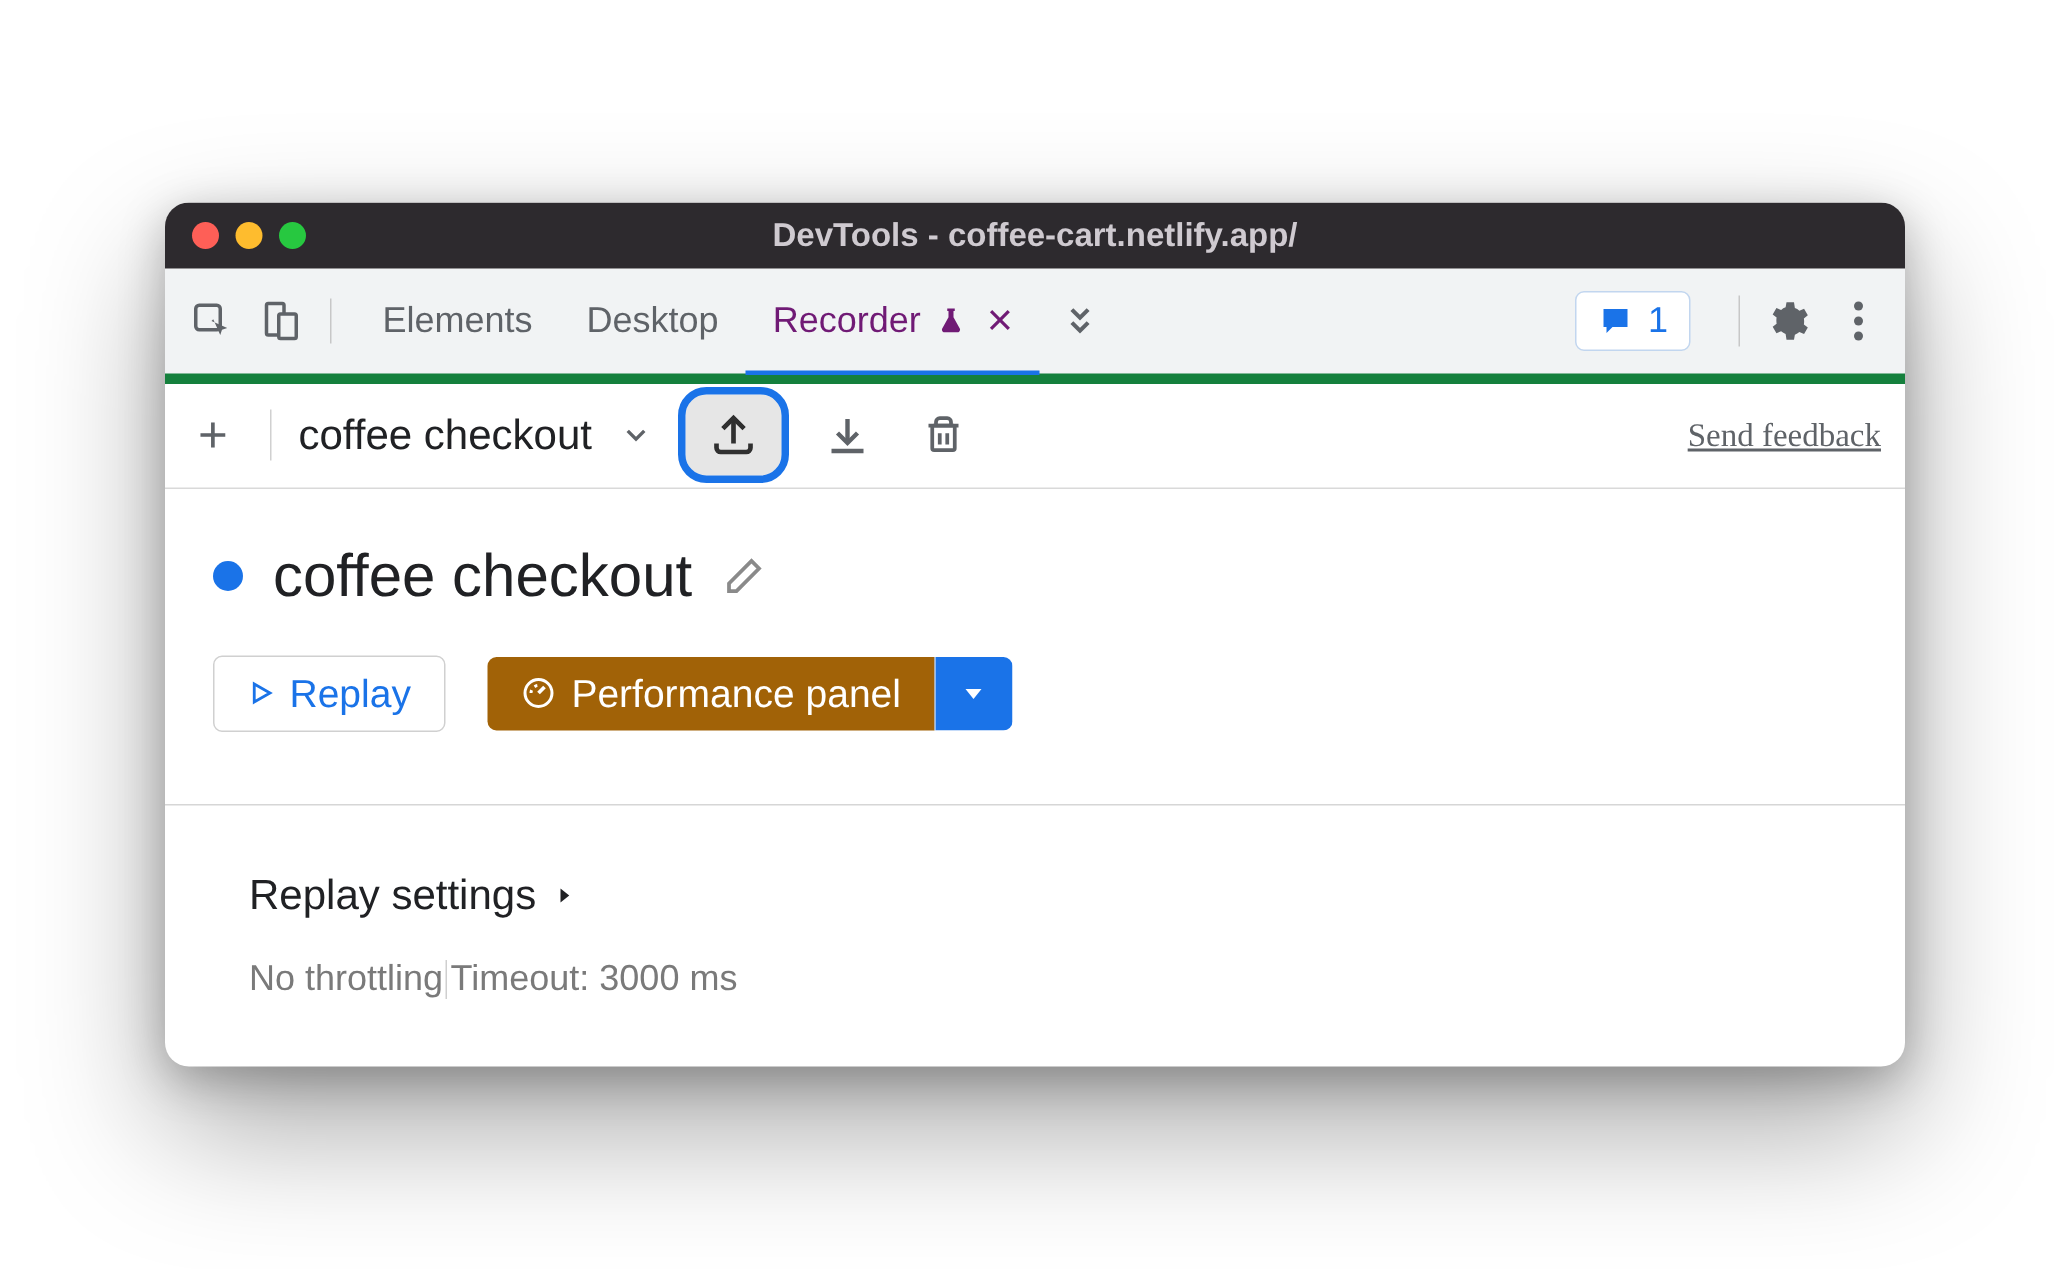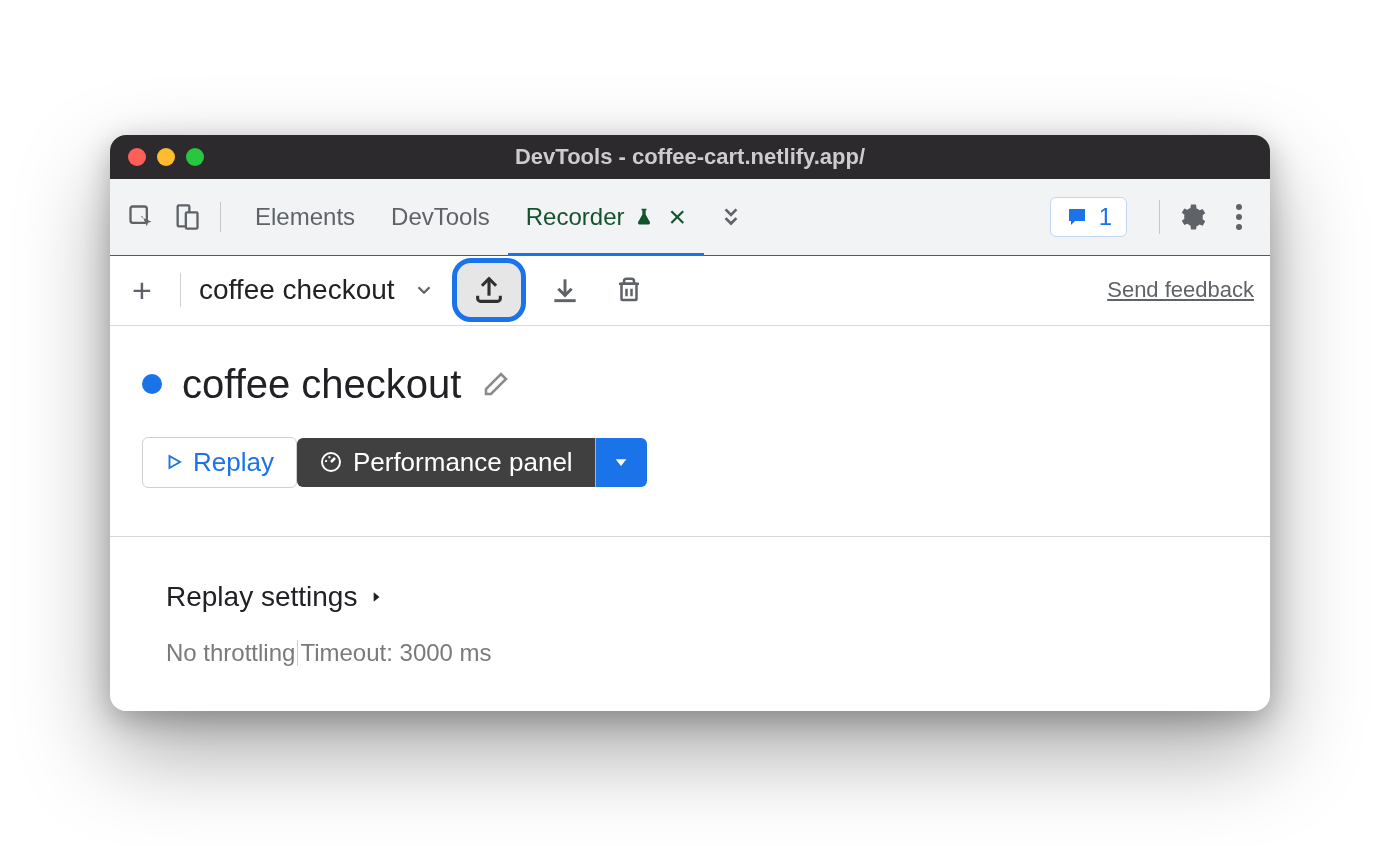--- a/index.html
+++ b/index.html
@@ -41,40 +41,40 @@
     color: #cfcad0;
     font-size: 22px;
     font-weight: 600;
     pointer-events: none;
   }
   .tabbar {
     background: #f1f3f4;
     height: 77px;
     display: flex;
     align-items: center;
-    border-bottom: 1px solid #15803d;
+    border-bottom: 7px solid #15803d;
     padding-left: 14px;
   }
   .tb-iconbtn {
     width: 34px; height: 34px;
     display:flex; align-items:center; justify-content:center;
     color:#5f6368;
     margin-right: 12px;
   }
   .tb-divider { width:1px; height:30px; background:#c7c7c7; margin: 0 16px 0 4px; }
   .tab {
     color:#5f6368;
     font-size: 24px;
     padding: 0 18px;
     height:100%;
     display:flex;
     align-items:center;
     position:relative;
   }
-  .tab.active { color:#14532d; }
+  .tab.active { color:#701a75; }
   .tab.active::after {
     content:"";
     position:absolute;
     left:0; right:0; bottom:-1px;
     height:3px;
     background:#1a73e8;
   }
   .tab .flask { margin-left:10px; font-size:22px; line-height:1;}
   .tab .close { margin-left:14px; font-size:30px; line-height:1; font-weight:300; }
   .tb-spacer { flex:1; }
@@ -118,42 +118,43 @@
     width:44px; height:44px;
     display:flex; align-items:center; justify-content:center;
     color:#5f6368;
     margin-right: 20px;
   }
   .feedback-link {
     margin-left:auto;
     color:#5f6368;
     text-decoration:underline;
     font-size:22px;
+    font-family:Liberation Serif, serif;
   }
   .main { padding: 36px 32px 0 32px; }
   .title-row { display:flex; align-items:center; gap:20px; }
   .bullet { width:20px; height:20px; border-radius:50%; background:#1a73e8; }
   .main-title { font-size:40px; color:#202124; }
   .edit-icon { color:#8a8a8a; }
-  .button-row { display:flex; align-items:center; margin-top:30px; }
+  .button-row { display:flex; align-items:center; gap:28px; margin-top:30px; }
   .btn {
     display:flex; align-items:center; gap:10px;
     border-radius:6px;
     font-size:26px;
     padding: 10px 22px;
     line-height:1.15;
   }
   .btn-outline {
     border:1px solid #d0d0d0;
     background:#fff;
     color:#1a73e8;
   }
   .btn-primary-group { display:flex; }
   .btn-primary {
-    background:#404040;
+    background:#a16207;
     color:#fff;
     border-top-right-radius:0;
     border-bottom-right-radius:0;
   }
   .btn-primary-caret {
     background:#1a73e8;
     color:#fff;
     border-radius:6px;
     border-top-left-radius:0;
     border-bottom-left-radius:0;
@@ -198,21 +199,21 @@
       <svg width="28" height="28" viewBox="0 0 24 24" fill="none" stroke="currentColor" stroke-width="2">
           <rect x="4" y="2" width="10" height="18" rx="1"></rect>
           <rect x="11" y="8" width="10" height="14" rx="1" fill="#f1f3f4"></rect>
         </svg>
     </div>
     <div class="tb-divider"></div>
     <div class="tab">
         <span>Elements</span>
       </div>
     <div class="tab">
-        <span>DevTools</span>
+        <span>Desktop</span>
       </div>
     <div class="tab active">
       <span>Recorder</span>
       <span class="flask">
         <svg width="20" height="20" viewBox="0 0 24 24" fill="currentColor">
             <path d="M9 2h6v2h-1v5l5 9c.7 1.2-.2 3-1.7 3H6.7C5.2 21 4.3 19.2 5 18l5-9V4H9V2z"></path>
           </svg>
       </span>
       <span class="close">×</span>
     </div>

